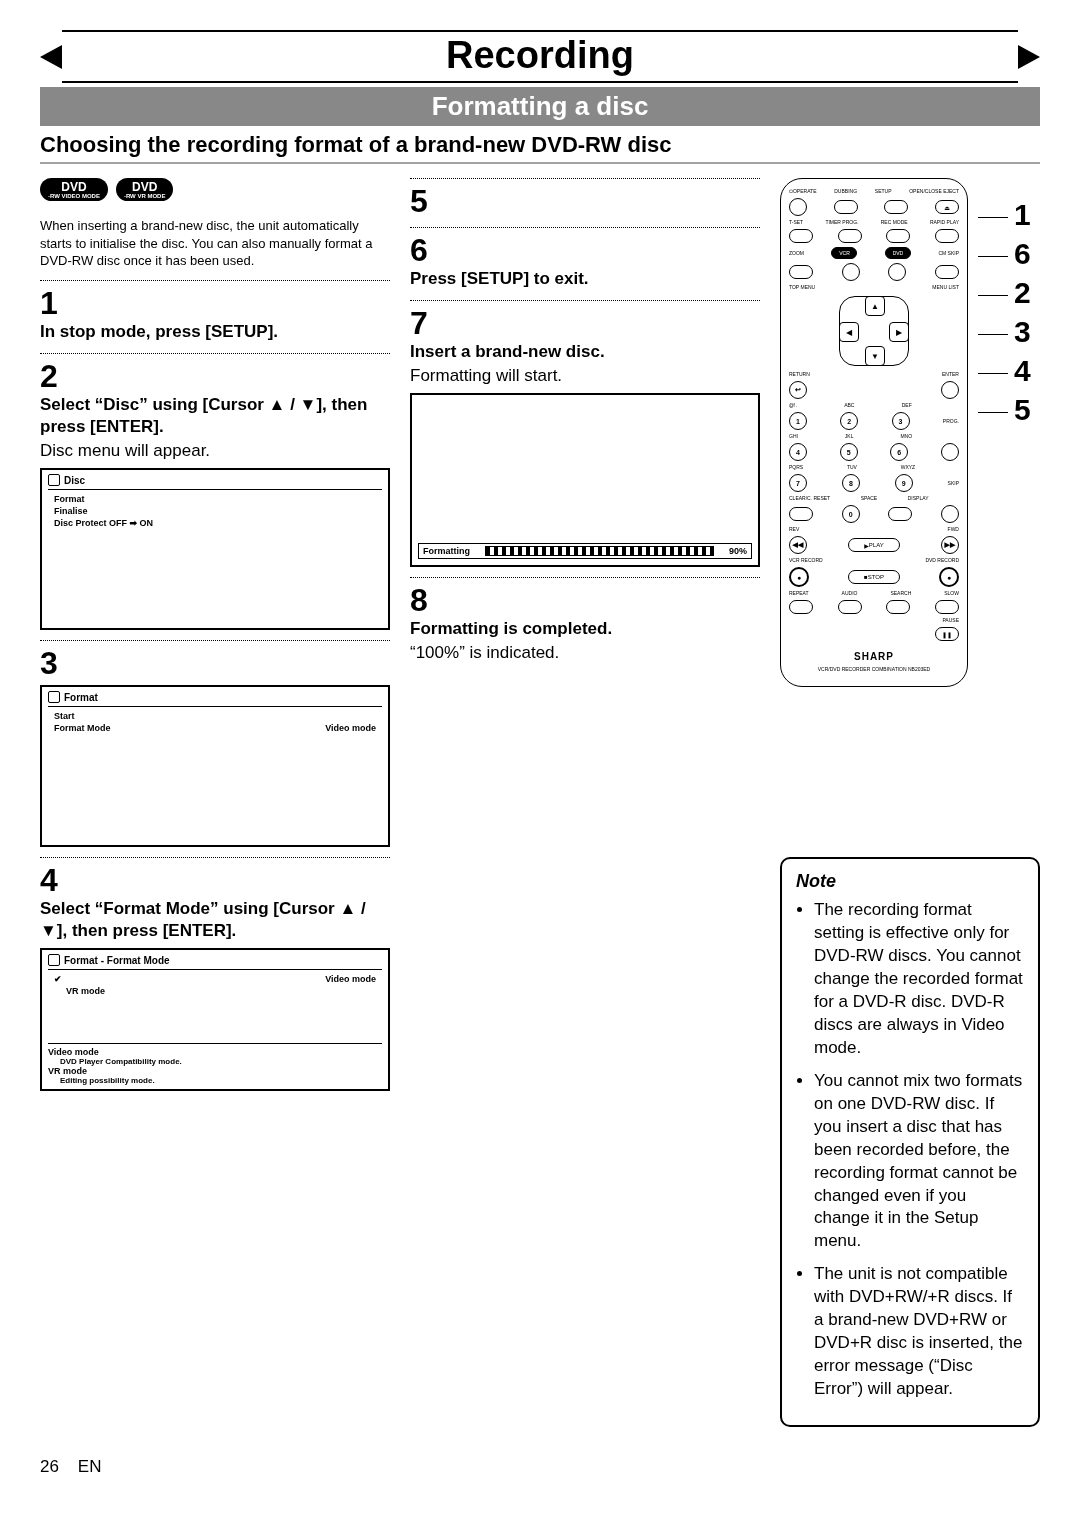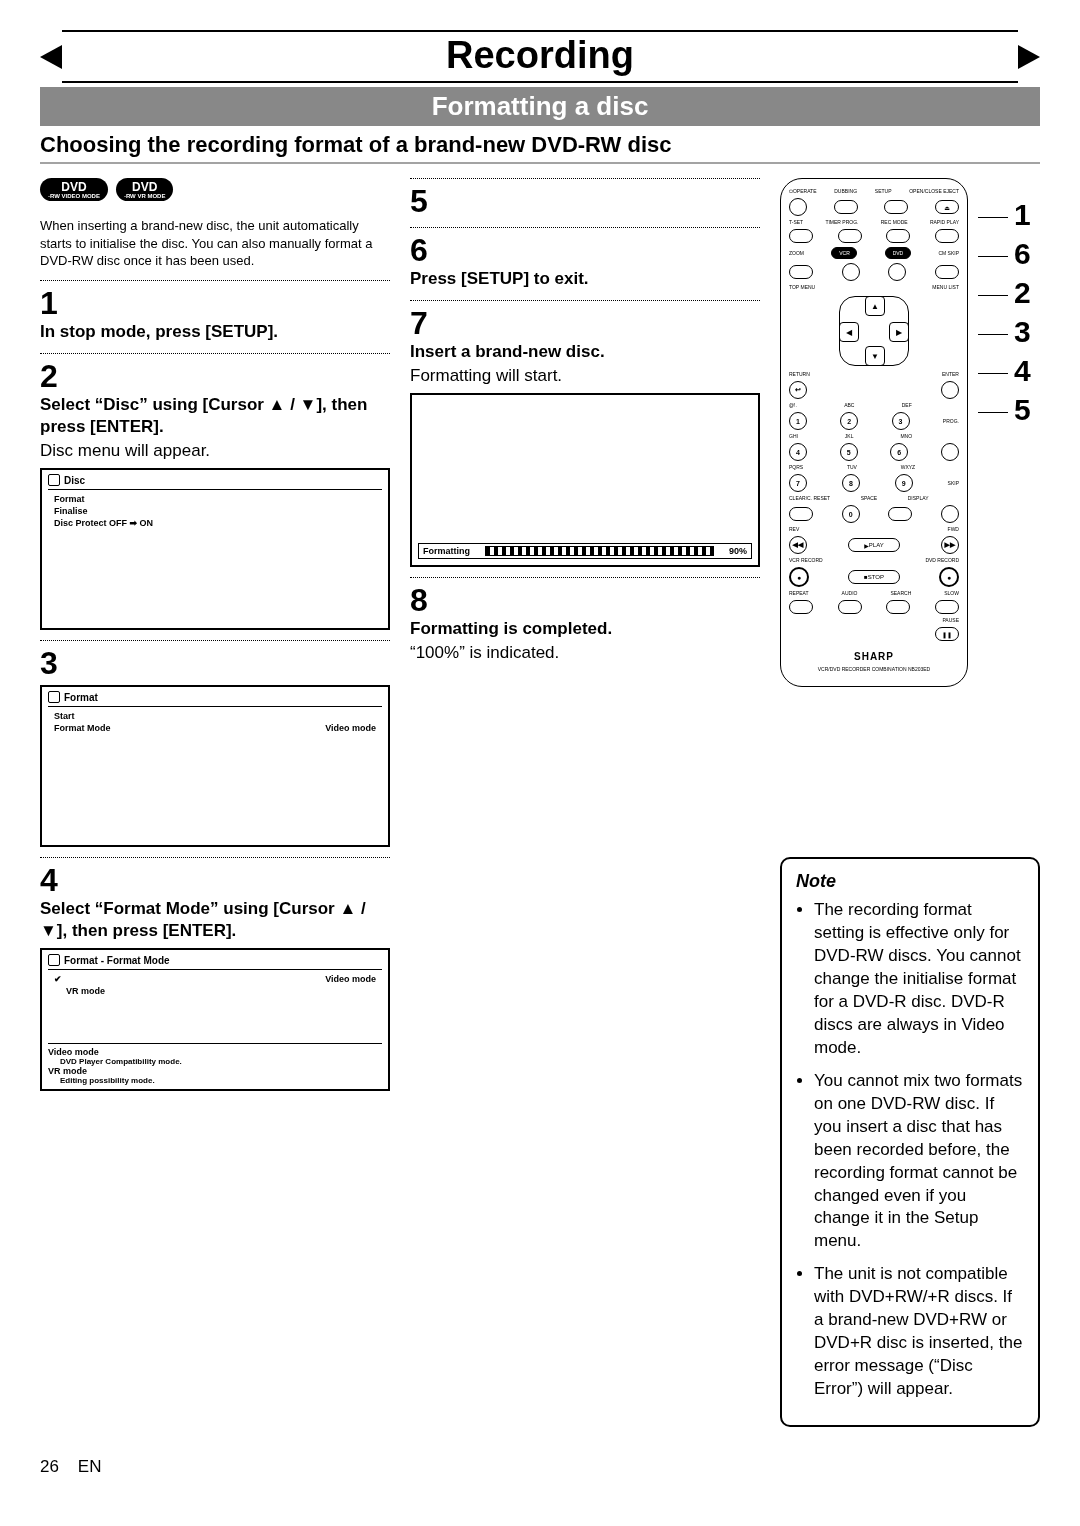--- a/index.html
+++ b/index.html
@@ -406,21 +406,21 @@
         <div>2</div>
         <div>3</div>
         <div>4</div>
         <div>5</div>
       </div>
     </div>
 
     <div class="note-box">
       <div class="nt">Note</div>
       <ul>
-        <li>The recording format setting is effective only for DVD-RW discs. You cannot change the initialise format for a DVD-R disc. DVD-R discs are always in Video mode.</li>
+        <li>The recording format setting is effective only for DVD-RW discs. You cannot change the recorded format for a DVD-R disc. DVD-R discs are always in Video mode.</li>
         <li>You cannot mix two formats on one DVD-RW disc. If you insert a disc that has been recorded before, the recording format cannot be changed even if you change it in the Setup menu.</li>
         <li>The unit is not compatible with DVD+RW/+R discs. If a brand-new DVD+RW or DVD+R disc is inserted, the error message (“Disc Error”) will appear.</li>
       </ul>
     </div>
   </div>
 </div>
 
 <div class="footer">
   <span>26</span>&nbsp;&nbsp;&nbsp;
   <span>EN</span>

